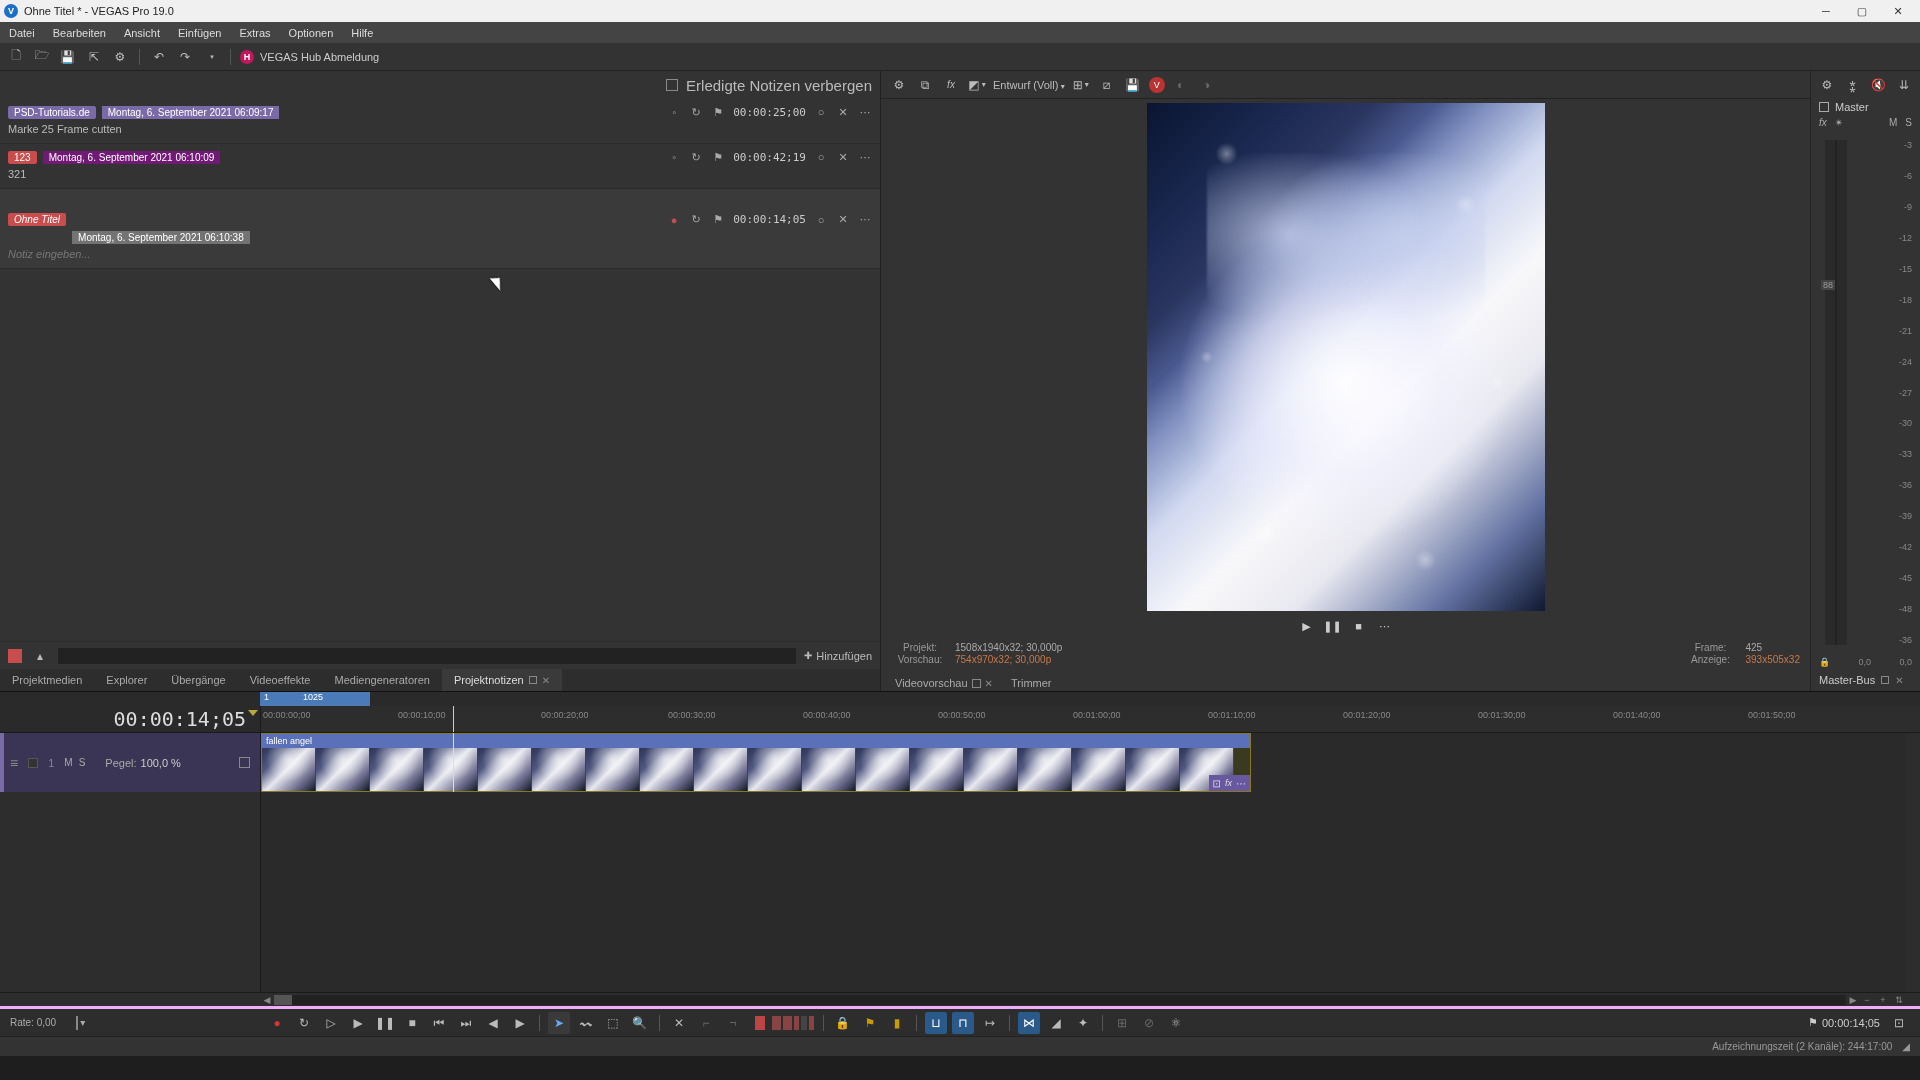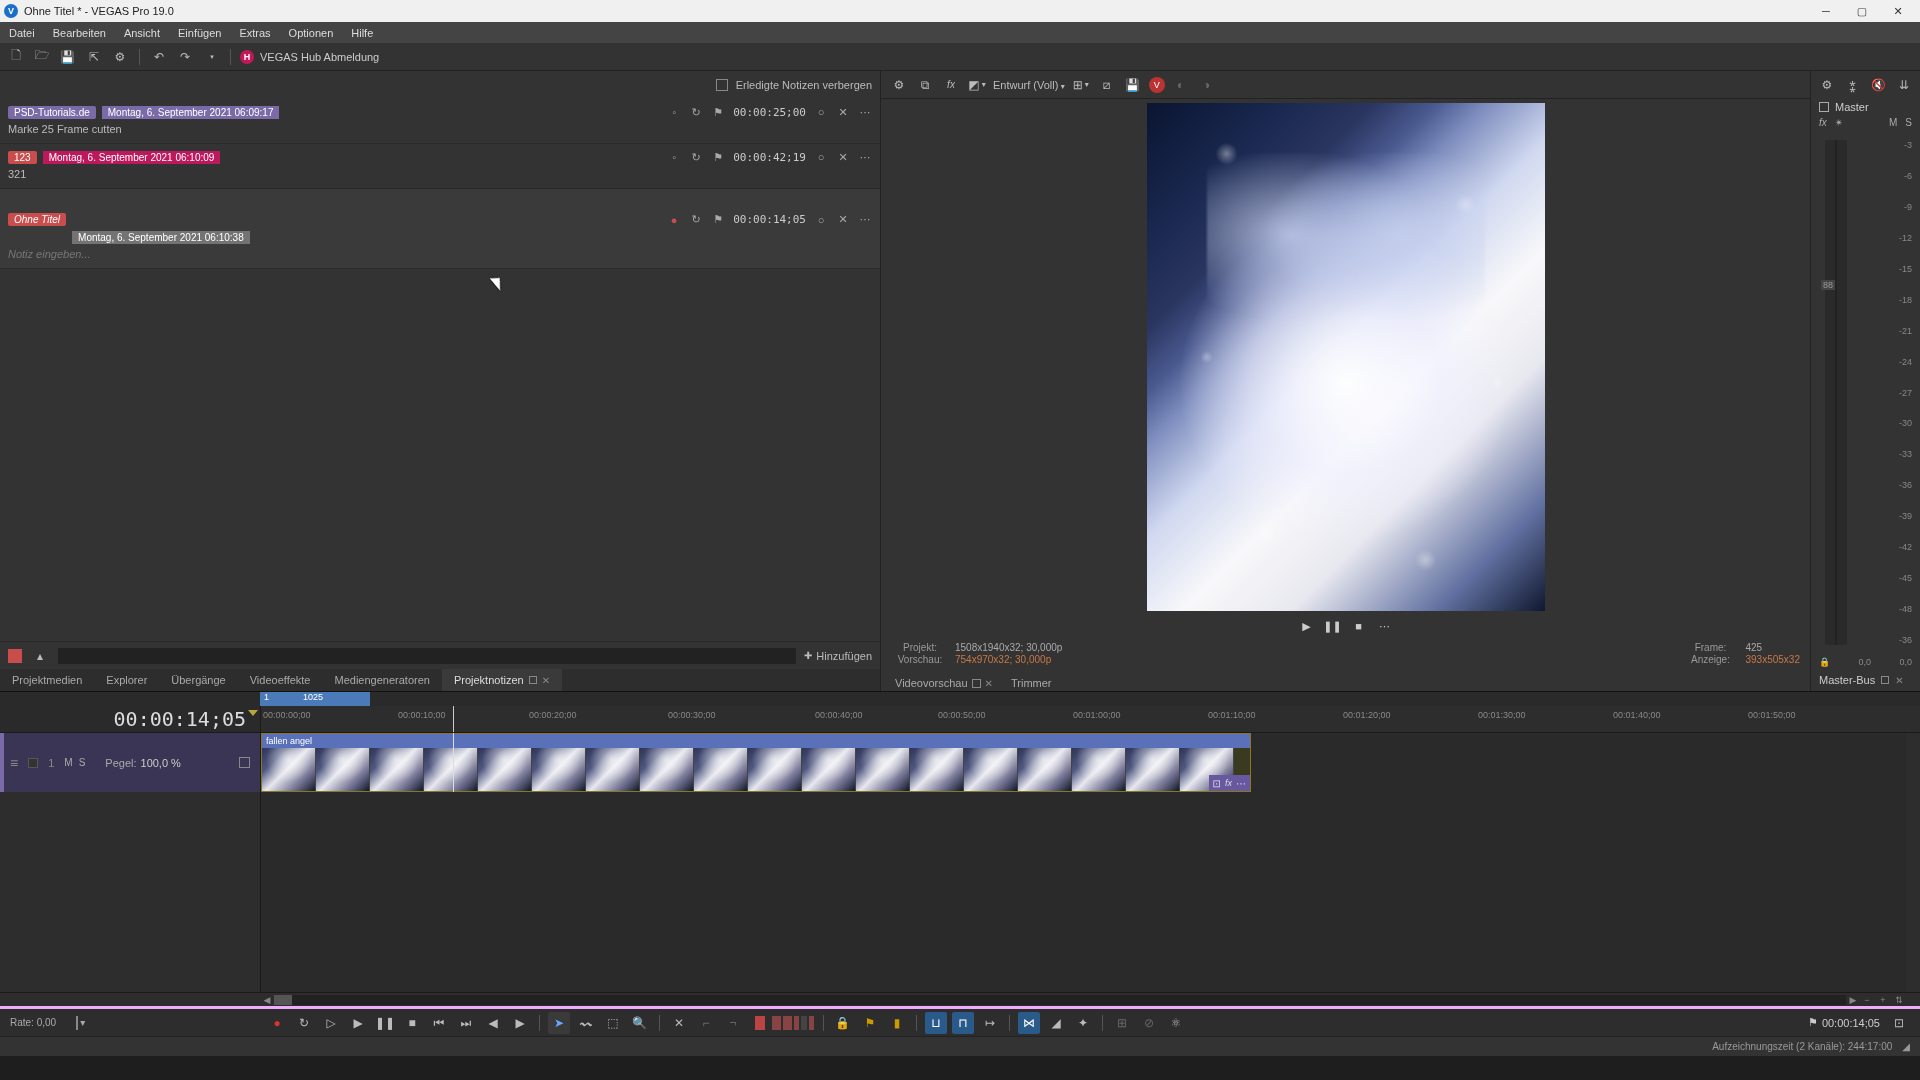--- a/index.html
+++ b/index.html
@@ -21,21 +21,21 @@
 .tbtn.drop::after { content: "▾"; font-size: 7px; margin-left: 2px; }
 .sep { width: 1px; height: 16px; background: #555; margin: 0 3px; }
 .hub { display: flex; align-items: center; gap: 6px; font-size: 11px; color: #ccc; }
 .hub .dot { width: 14px; height: 14px; background: #c2185b; border-radius: 50%; display: flex; align-items: center; justify-content: center; color: #fff; font-size: 9px; font-weight: bold; }
 
 
 .main { display: flex; height: 620px; }
 
 
 .notespanel { width: 880px; background: #333; display: flex; flex-direction: column; }
-.noteshdr { height: 28px; display: flex; align-items: center; justify-content: flex-end; gap: 8px; padding: 0 8px; font-size: 11px; color: #bbb; }
+.noteshdr { height: 28px; display: flex; align-items: center; justify-content: flex-end; gap: 8px; padding: 0 8px; font-size: 15px; color: #bbb; }
 .noteshdr .chk { width: 12px; height: 12px; border: 1px solid #888; display: inline-block; }
 .noteslist { flex: 1; overflow: auto; }
 .noteitem { border-bottom: 1px solid #2a2a2a; padding: 6px 8px 8px; }
 .noteitem.sel { background: #3a3a3a; }
 .noterow { display: flex; align-items: center; gap: 6px; font-size: 10px; }
 .notetag { padding: 1px 6px; border-radius: 2px; font-size: 10px; }
 .notetag.purple { background: #7a6aa8; color: #fff; }
 .notetag.red { background: #c94d4d; color: #fff; }
 .notetag.red.italic { font-style: italic; }
 .noteicons { margin-left: auto; display: flex; gap: 8px; align-items: center; color: #aaa; font-size: 11px; }
@@ -214,21 +214,21 @@
             <span class="nicon">✕</span>
             <span class="nicon">⋯</span>
           </div>
         </div>
         <div class="notebody">Marke 25 Frame cutten</div>
       </div>
 
       <div class="noteitem">
         <div class="noterow">
           <span class="notetag red">123</span>
-          <span style="background:#be185d;color:#fff;padding:1px 6px;">Montag, 6. September 2021 06:10:09</span>
+          <span style="background:#701a75;color:#fff;padding:1px 6px;">Montag, 6. September 2021 06:10:09</span>
           <div class="noteicons">
             <span class="nicon">◦</span>
             <span class="nicon">↻</span>
             <span class="nicon">⚑</span>
             <span class="notetime">00:00:42;19</span>
             <span class="nicon">○</span>
             <span class="nicon">✕</span>
             <span class="nicon">⋯</span>
           </div>
         </div>
@@ -391,23 +391,23 @@
 <div class="timeline">
   <div class="tlmarkers">
     <div class="mk m1"><span>1</span></div>
     <div class="m1a">1025</div>
   </div>
   <div class="tlhdr">
     <div class="tc">00:00:14;05</div>
     <div class="ruler">
       <div class="tk" style="left:2px">00:00:00;00</div>
       <div class="tk" style="left:137px">00:00:10;00</div>
-      <div class="tk" style="left:268px">00:00:20;00</div>
+      <div class="tk" style="left:280px">00:00:20;00</div>
       <div class="tk" style="left:407px">00:00:30;00</div>
-      <div class="tk" style="left:554px">00:00:40;00</div>
+      <div class="tk" style="left:542px">00:00:40;00</div>
       <div class="tk" style="left:677px">00:00:50;00</div>
       <div class="tk" style="left:812px">00:01:00;00</div>
       <div class="tk" style="left:947px">00:01:10;00</div>
       <div class="tk" style="left:1082px">00:01:20;00</div>
       <div class="tk" style="left:1217px">00:01:30;00</div>
       <div class="tk" style="left:1352px">00:01:40;00</div>
       <div class="tk" style="left:1487px">00:01:50;00</div>
       <div class="cursor" style="left:192px"></div>
     </div>
     <div class="right"></div>

